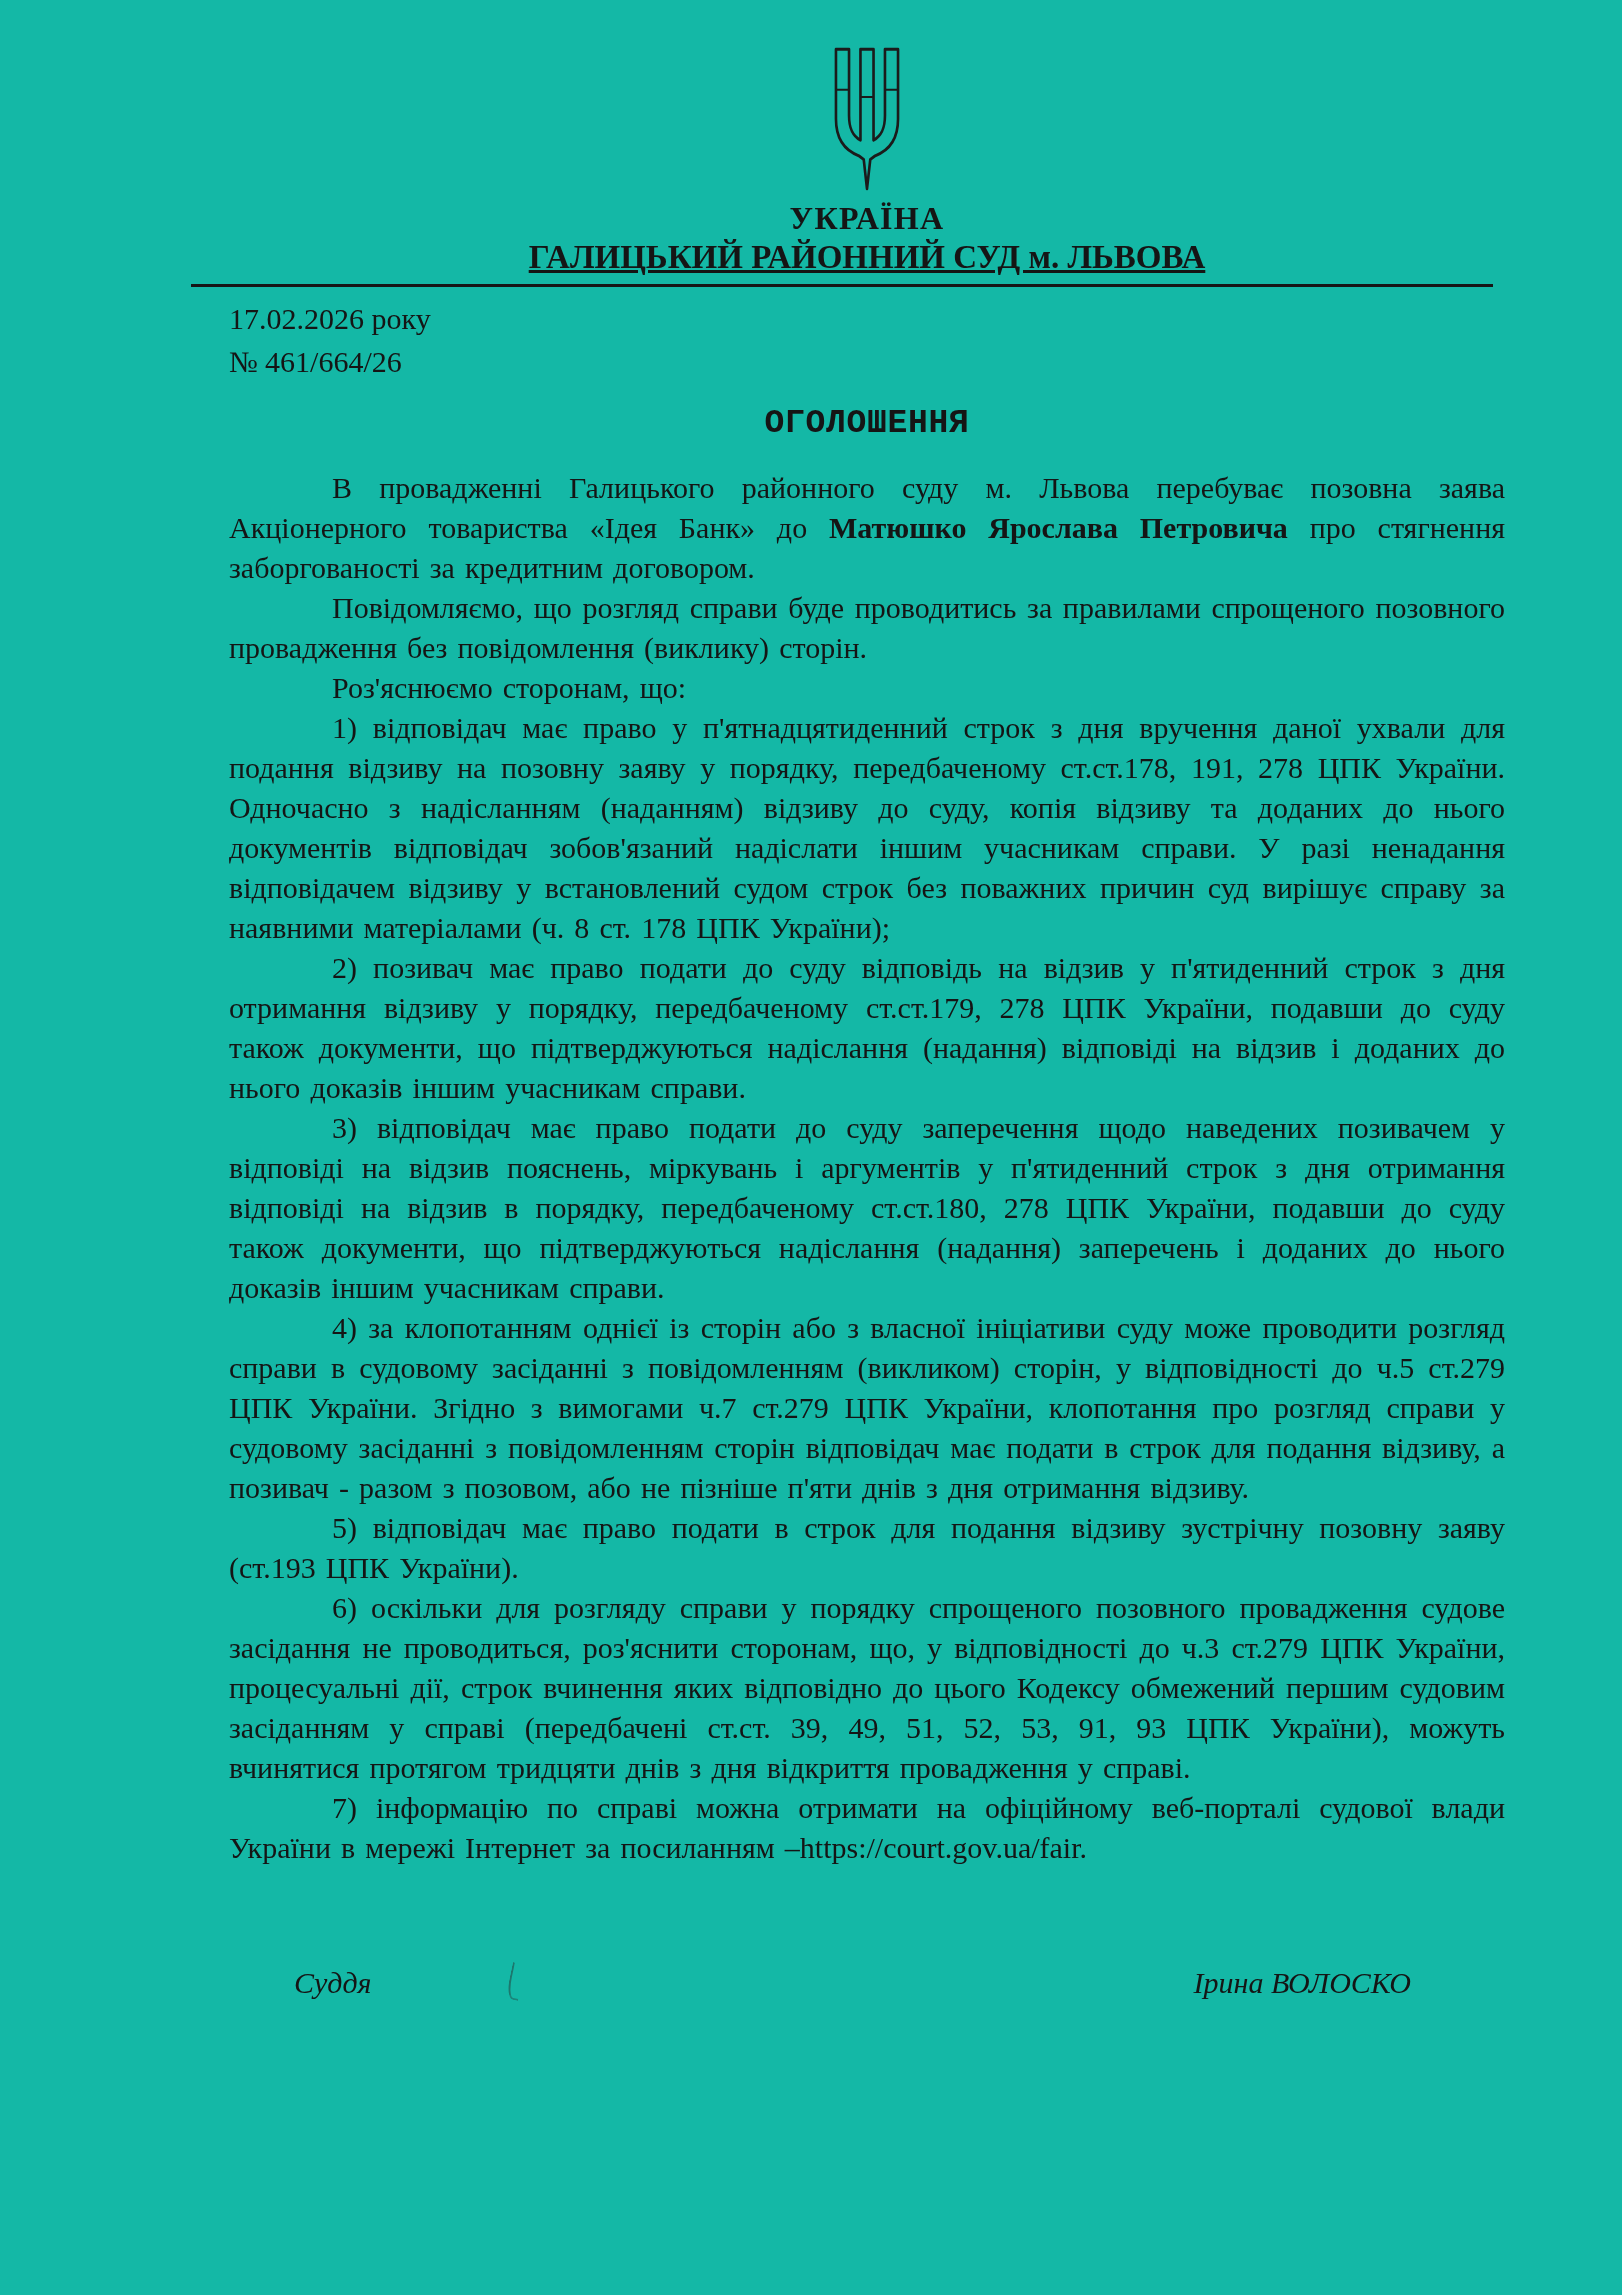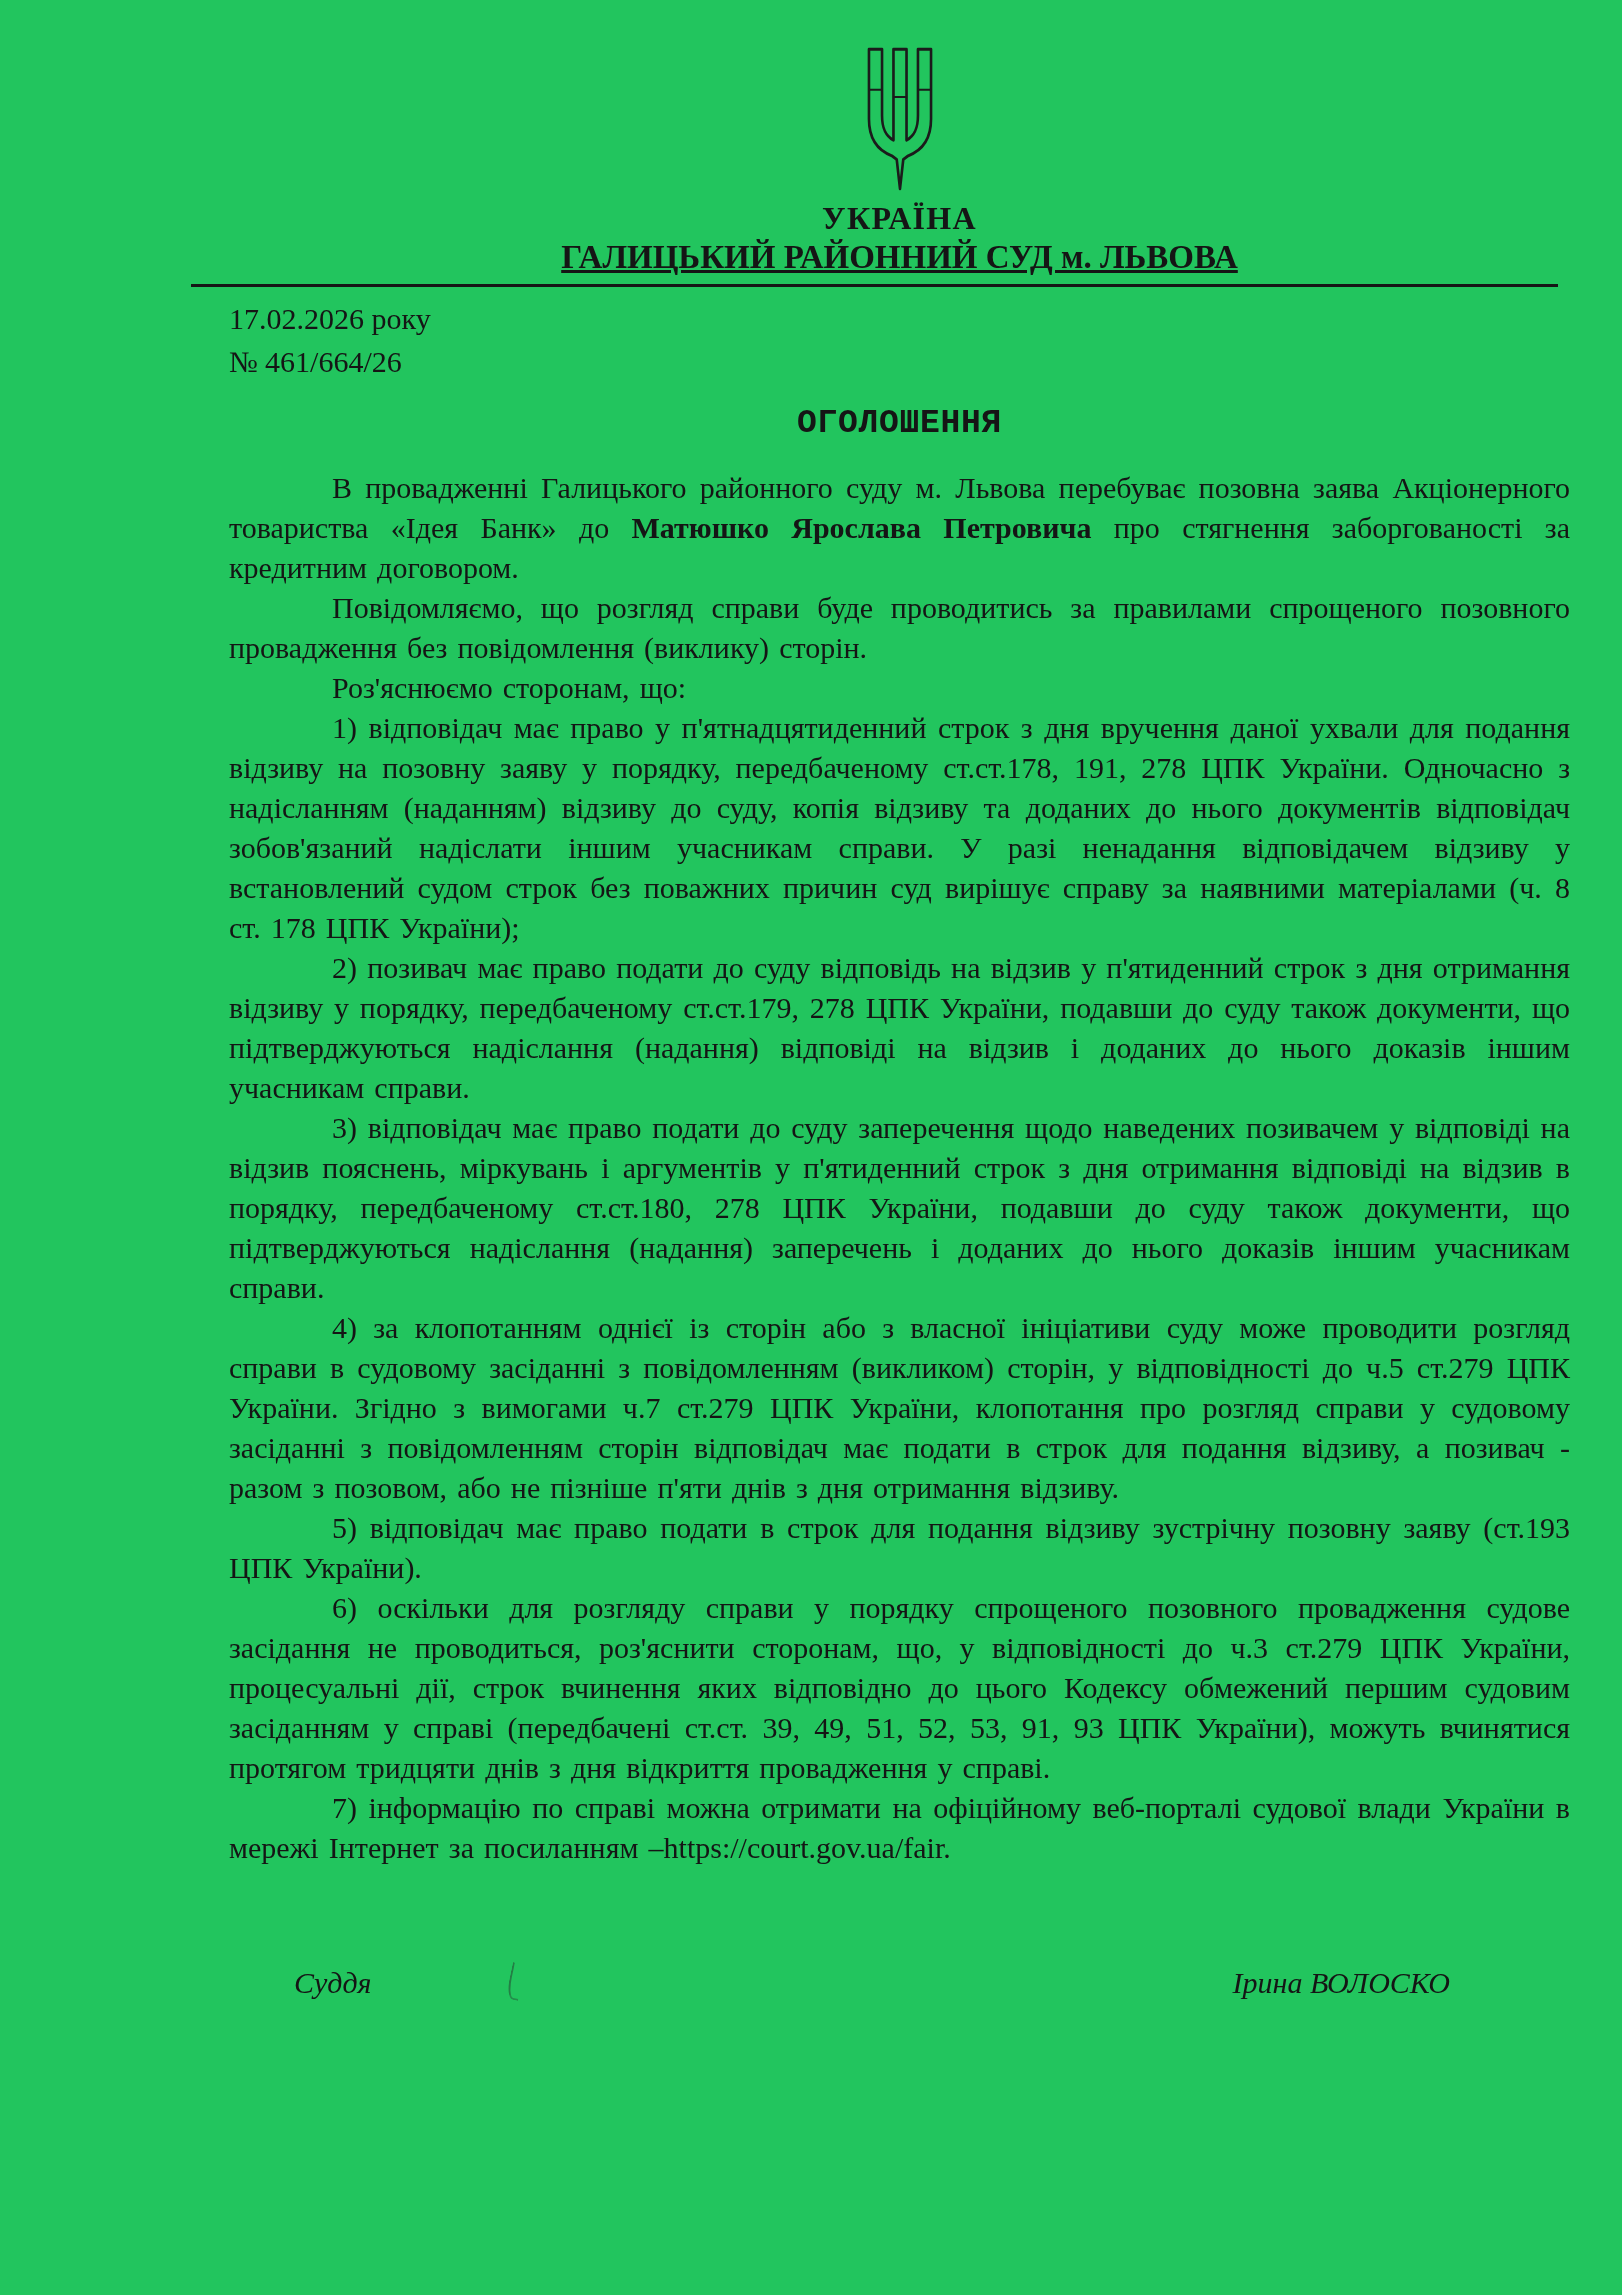--- a/index.html
+++ b/index.html
@@ -5,25 +5,25 @@
   html, body {
     margin: 0;
     padding: 0;
     background: #d9d9d9;
   }
   .page {
     position: relative;
     width: 1622px;
     height: 2295px;
     margin: 0 auto;
-    background: #22c55e;
+    background: #14b8a6;
     color: #151515;
     font-family: "Liberation Serif", serif;
     box-sizing: border-box;
-    padding: 42px 52px 0 229px;
+    padding: 42px 117px 0 229px;
     overflow: hidden;
   }
   .doc-header { text-align: center; }
   .emblem-wrap { display: flex; justify-content: center; margin-bottom: 1.3px; }
   .country-name {
     font-weight: bold;
     font-size: 32px;
     letter-spacing: 1.3px;
     line-height: 1.1;
   }
@@ -69,21 +69,21 @@
     word-spacing: 2.6px;
   }
   .signature-row {
     display: flex;
     align-items: flex-start;
     margin-top: 98px;
     font-size: 30px;
     font-style: italic;
   }
   .sig-role { margin-left: 65px; }
-  .sig-name { margin-left: auto; margin-right: 120px; font-style: italic; }
+  .sig-name { margin-left: auto; margin-right: 94px; font-style: italic; }
   .scan-artifact {
     position: absolute;
     left: 509px;
     top: 1963px;
     width: 10.5px;
     height: 35px;
     border-left: 2px solid rgba(40,40,40,.45);
     border-bottom: 2px solid rgba(40,40,40,.35);
     border-radius: 0 0 0 60% ;
     transform: rotate(12deg);

